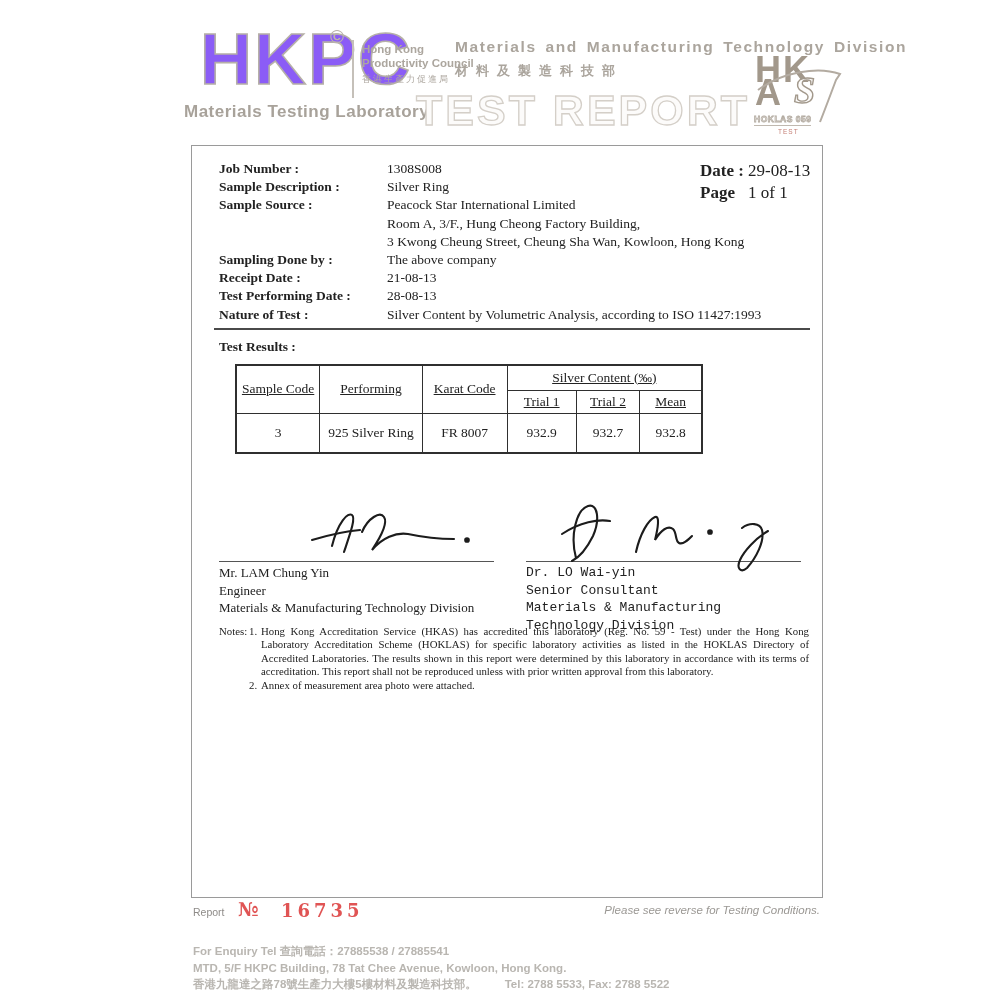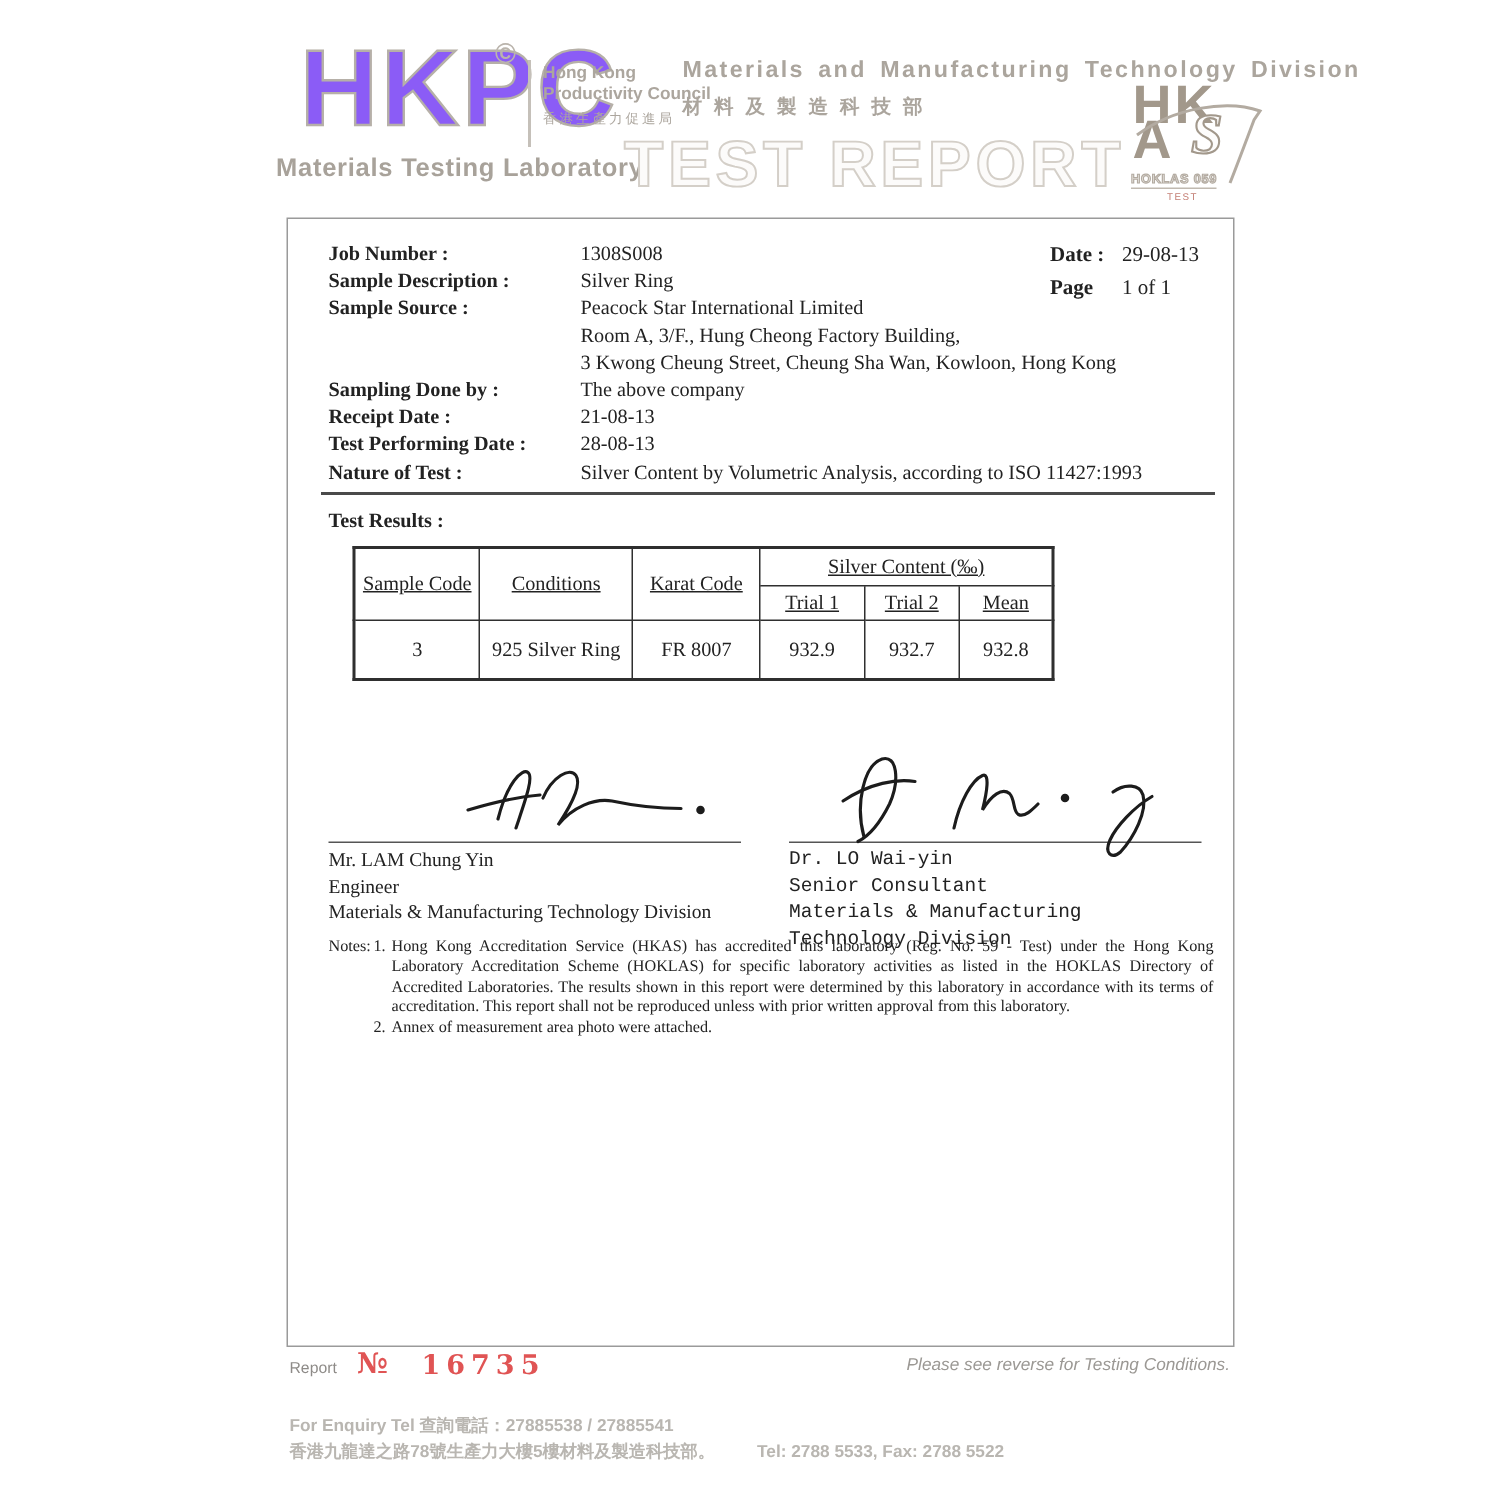--- a/index.html
+++ b/index.html
@@ -64,21 +64,21 @@
   .frame {
     left:191px; top:145px; width:632px; height:753px;
     border:1.5px solid #9a9a9a; background:#fff;
   }
 
   .info-block { position:absolute; left:27px; top:14px; width:470px; }
   .info-row { display:flex; line-height:18.2px; font-size:13.5px; }
   .info-label { width:168px; font-weight:bold; flex-shrink:0; }
   .info-value { white-space:nowrap; }
 
-  .datepage { position:absolute; left:508px; top:14px; width:118px; font-size:14px; line-height:22px; }
+  .datepage { position:absolute; left:508px; top:14px; width:118px; font-size:17px; line-height:22px; }
   .dp-row { display:flex; }
   .dp-label { font-weight:bold; width:48px; }
 
   .rule { position:absolute; left:22px; top:182px; width:596px; border-top:2px solid #4a4a4a; }
 
   .results-heading { position:absolute; left:27px; top:193px; font-weight:bold; font-size:13.5px; }
 
   
   table.results {
     position:absolute; left:43px; top:218px; width:468px;
@@ -205,21 +205,21 @@
     </div>
   </div>
 
   <div class="rule"></div>
   <div class="results-heading">Test Results :</div>
 
   <table class="results">
     <tbody>
         <tr class="group-row">
       <th class="h1 cw1" rowspan="2"><span class="hdr">Sample Code</span></th>
-      <th class="h1 cw2" rowspan="2"><span class="hdr">Conditions</span></th>
+      <th class="h1 cw2" rowspan="2"><span class="hdr">Performing</span></th>
       <th class="h1 cw3" rowspan="2"><span class="hdr">Karat Code</span></th>
       <th colspan="3"><span class="hdr">Silver Content (‰)</span></th>
     </tr>
     <tr class="sub-row">
       <th class="cw4"><span class="hdr">Trial 1</span></th>
       <th class="cw5"><span class="hdr">Trial 2</span></th>
       <th class="cw6"><span class="hdr">Mean</span></th>
     </tr>
     <tr>
       <td>3</td>
@@ -286,16 +286,17 @@
 
 </div>
 
 <div class="abs report-label">Report</div>
 <div class="abs report-no-symbol">№</div>
 <div class="abs report-number">16735</div>
 <div class="abs reverse-note">Please see reverse for Testing Conditions.</div>
 
 <div class="abs page-footer">
   <div>For Enquiry Tel 查詢電話：27885538 / 27885541</div>
+  <div>MTD, 5/F HKPC Building, 78 Tat Chee Avenue, Kowloon, Hong Kong.</div>
   <div>
     <span>香港九龍達之路78號生產力大樓5樓材料及製造科技部。</span><span class="footer-tel-gap"></span><span>Tel: 2788 5533, Fax: 2788 5522</span>
   </div>
 </div>
 
 </body></html>

